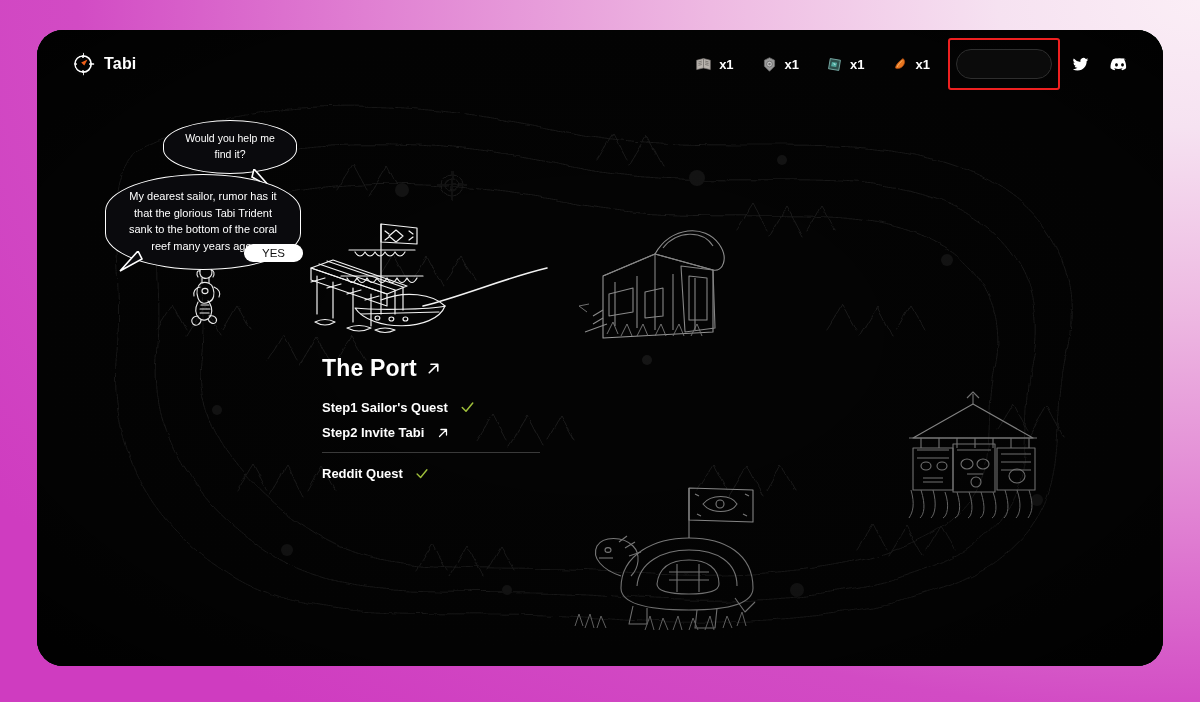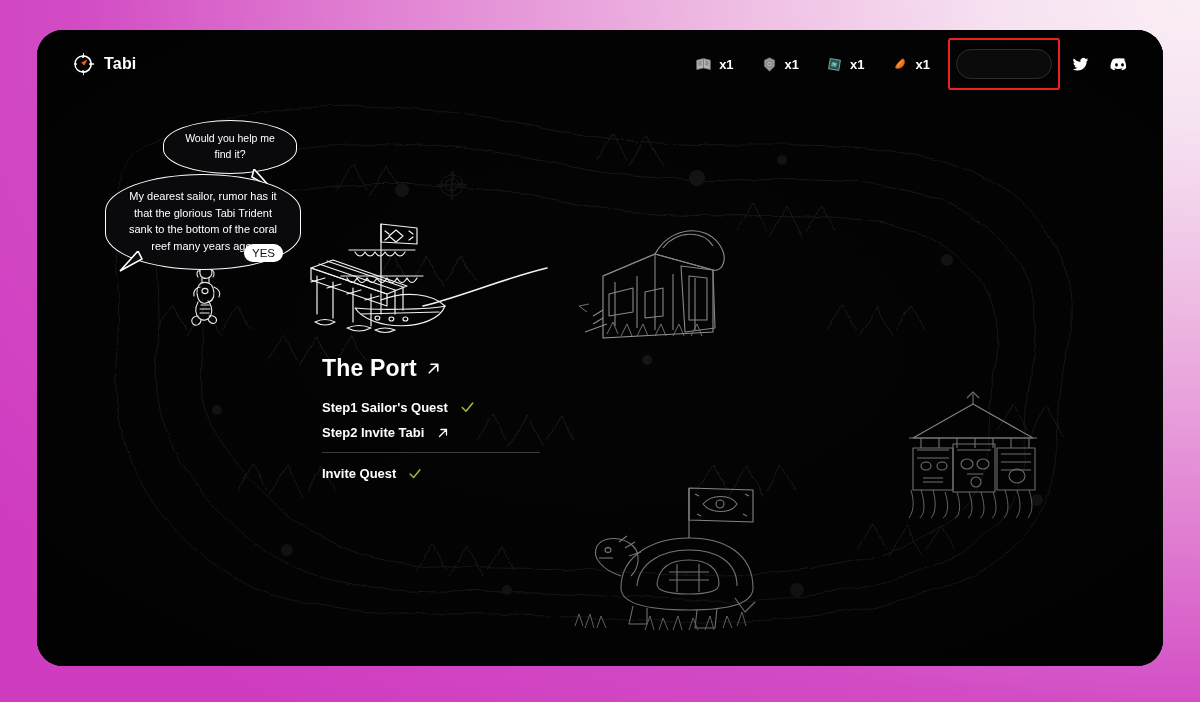--- a/index.html
+++ b/index.html
@@ -79,21 +79,21 @@
     margin-left:66px; margin-top:-6px;
     font-size:10.5px;
   }
   .bubble-2 .tail2 { position:absolute; right:22px; bottom:-16px; width:24px; height:20px; }
 
   .yes-btn {
     position:absolute; left:147px; top:118px;
     background:#ffffff; color:#111111;
     font-size:11.5px; font-weight:500;
     border-radius:12px; border:none;
-    padding:3px 8px; cursor:pointer;
+    padding:3px 18px; cursor:pointer;
     font-family:"Liberation Sans", sans-serif;
   }
 
   
   .mermaid { position:absolute; left:152px; top:228px; width:48px; height:68px; z-index:25; }
 
   
   .ship { position:absolute; left:272px; top:180px; width:250px; height:135px; z-index:22; }
 
   
@@ -441,21 +441,21 @@
       <div class="quest-row">
         <span class="quest-link">Step2 Invite Tabi</span>
         <svg width="14" height="14" viewBox="0 0 20 20">
           <path d="M5 15 L15 5 M7 5 L15 5 L15 13" stroke="#ffffff" stroke-width="1.8" fill="none" stroke-linecap="round" stroke-linejoin="round"></path>
         </svg>
       </div>
 
       <div class="quest-div"></div>
 
       <div class="quest-row">
-        <span class="quest-link">Invite Quest</span>
+        <span class="quest-link">Reddit Quest</span>
         <svg width="14" height="14" viewBox="0 0 20 20">
           <path d="M3 10 L8 15 L17 4" stroke="#9fbf3b" stroke-width="2" fill="none" stroke-linecap="round" stroke-linejoin="round"></path>
         </svg>
       </div>
 
     </div>
   </div>
 
 </div>
 

